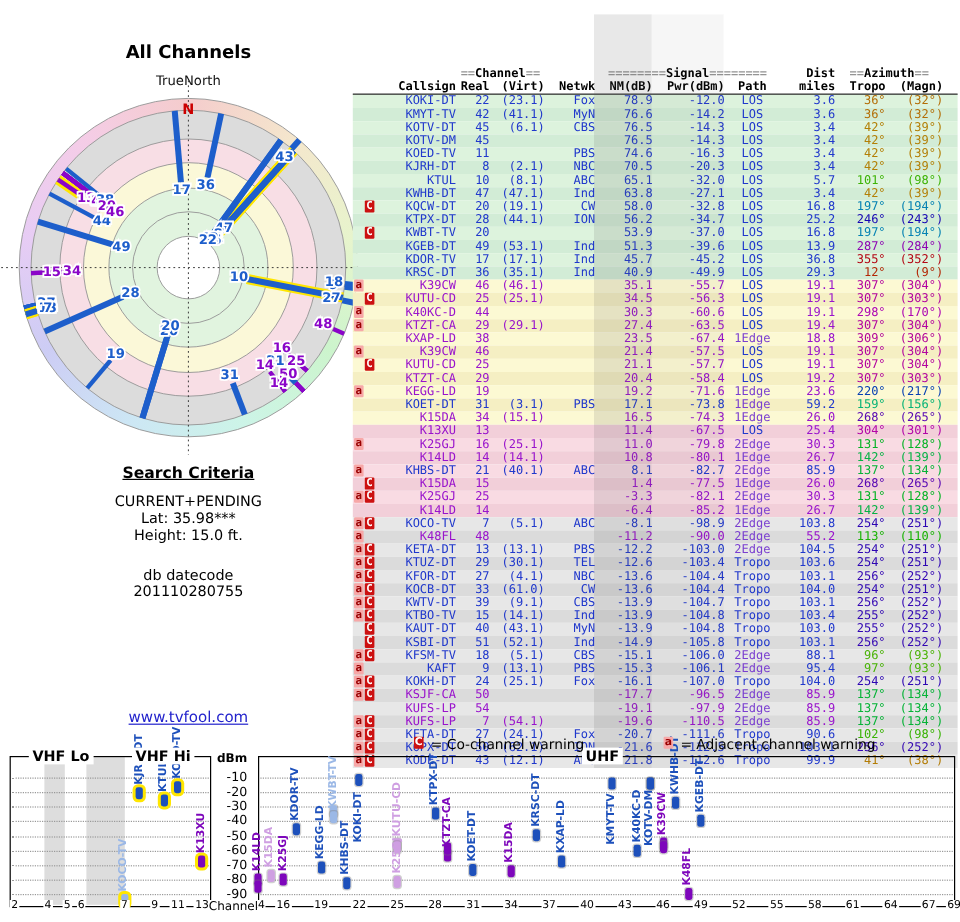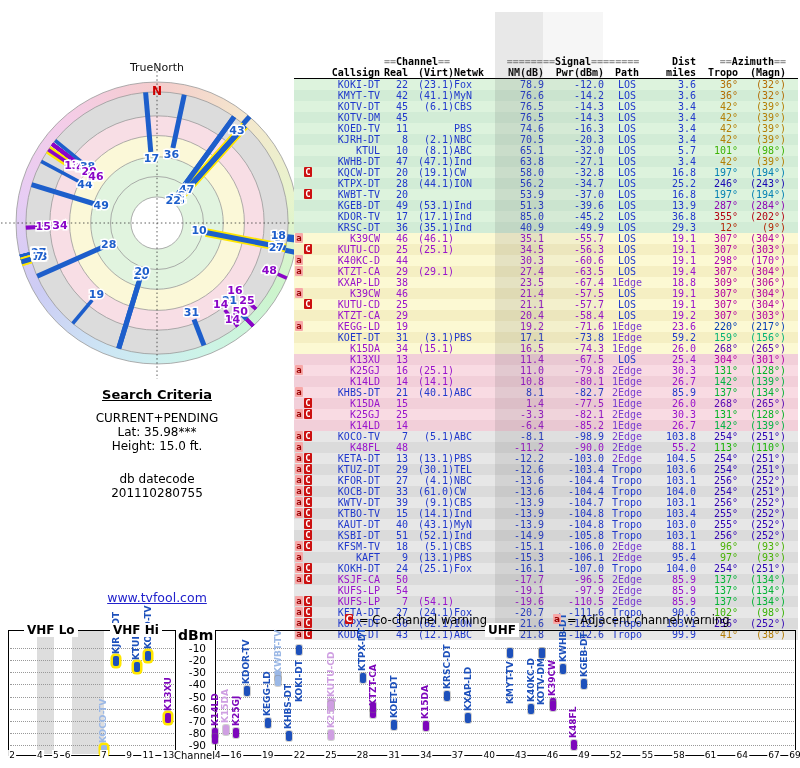--- a/index.html
+++ b/index.html
@@ -28,25 +28,25 @@
   
   #tbl{position:absolute;left:294px;top:12px;width:504px;
        font-family:"DejaVu Sans Mono",monospace;font-size:10px;line-height:11px;white-space:pre}
   #tbl .strip{position:absolute;top:0;bottom:0;z-index:3;pointer-events:none}
   #tbl .s1{left:201px;width:48px;background:rgba(90,90,90,0.14)}
   #tbl .s2{left:249px;width:60px;background:rgba(90,90,90,0.055)}
   .trow{display:flex;position:relative;z-index:1;height:11px;align-items:stretch}
   .trow span{display:block;flex:none;overflow:visible}
   .ca{width:9px;text-align:right}.cc{width:12px;text-align:left;padding-left:1px}
   .cs{width:64px;text-align:right}.rl{width:28px;text-align:right}
-  .vt{width:46px;text-align:right}.nt{width:42px;text-align:left}
+  .vt{width:46px;text-align:right}.nt{width:42px;text-align:right}
   .nm{width:48px;text-align:right}.pw{width:60px;text-align:right}
   .pa{width:46px;text-align:center}.di{width:46px;text-align:right}
   .tr{width:42px;text-align:right}.mg{width:48px;text-align:right}
-  .g1{width:74px;text-align:center}.g2{width:154px;text-align:center}.g3{width:90px;text-align:right}
+  .g1{width:74px;text-align:center}.g2{width:154px;text-align:center}.g3{width:90px;text-align:center}
   .hd{background:#fff;color:#000;font-weight:bold}
   .hd i{font-style:normal;color:#949494}
   .hd2{border-bottom:1px solid #000}
   .zg.a{background:#ddf3dd}.zg.b{background:#d2ecd6}
   .zy.a{background:#fcf9d3}.zy.b{background:#f5efc3}
   .zp.a{background:#f9dbe3}.zp.b{background:#f2cfd9}
   .ze.a{background:#e7e7e7}.ze.b{background:#dbdbdb}
   .bb{color:#2038cc}.pp{color:#9913cc}.ed{color:#7a3fd0}
   .mA,.mC{display:inline-block;width:8px;height:10px;line-height:10px;text-align:center;
           font-size:9px;font-weight:bold;border-radius:1px;font-style:normal;vertical-align:top}
@@ -54,41 +54,42 @@
   .mC{background:#cc1111;color:#fff}
 
   
   .bands{position:absolute;left:0;top:612px;width:800px;height:156px}
   .panel{position:absolute;border:1.5px solid #000;box-sizing:border-box;z-index:2;background:transparent}
   #pv{left:8px;top:18px;width:168px;height:126px}
   #pu{left:215px;top:18px;width:581px;height:126px}
   .ptitle{position:absolute;top:11px;font-weight:bold;font-size:12px;background:#fff;
           padding:0 3px;z-index:6;white-space:nowrap}
   #tvlo{left:24px}#tvhi{left:110px}#tuhf{left:485px}
-  .dbmlab{position:absolute;left:178px;top:15px;width:28px;text-align:right;font-size:14px;font-weight:bold;z-index:6}
+  .dbmlab{position:absolute;left:178px;top:15px;width:28px;text-align:right;font-size:10px;font-weight:bold;z-index:6}
   .chlab{position:absolute;left:174px;top:138px;width:40px;text-align:center;font-size:10px;background:#fff;z-index:6}
   .lgi{position:absolute;z-index:7}
   .lgt{position:absolute;top:1px;font-size:11.5px;z-index:7;white-space:nowrap}
   #bandfield{position:absolute;left:0;top:0;width:800px;height:156px}
   .gband{position:absolute;top:19px;height:123px;background:#ddd;z-index:0}
   .grid{position:absolute;height:0;border-top:1px dotted #999;z-index:1}
   .ylab{position:absolute;left:176px;width:30px;text-align:right;font-size:10.5px;z-index:1}
   .xlab{position:absolute;top:138px;transform:translateX(-50%);font-size:9px;background:#fff;
         padding:0 1px;z-index:6}
   .mk{position:absolute;width:6px;height:10px;border-radius:2px;z-index:4;
       box-shadow:0 0 0 1px rgba(120,120,120,.35)}
   .mk.hlm{box-shadow:0 0 0 2.5px #ffe600}
   .blab{position:absolute;font-size:9px;font-weight:bold;line-height:11px;white-space:nowrap;
         transform:rotate(-90deg);transform-origin:0 100%;z-index:5}
 </style>
 </head>
 <body>
 
 <div class="page">
 
+  <div class="rtitle">All Channels</div>
   <div class="tn">TrueNorth</div>
   <div class="ring"></div>
   <svg id="polar" viewBox="0 0 320 316">
       <circle cx="157" cy="157" r="131.13" fill="#dcdcdc"></circle>
       <circle cx="157" cy="157" r="107.16" fill="#f8dee5"></circle>
       <circle cx="157" cy="157" r="87.42" fill="#fbf8d8"></circle>
       <circle cx="157" cy="157" r="66.27" fill="#e1f4df"></circle>
       <circle cx="157" cy="157" r="26.085" fill="#ffffff"></circle>
       <circle cx="157" cy="157" r="141" fill="none" stroke="#999" stroke-width="0.8"></circle>
       <circle cx="157" cy="157" r="131.13" fill="none" stroke="#999" stroke-width="0.8"></circle>
@@ -326,24 +327,24 @@
       <span class="cs bb">KGEB-DT</span><span class="rl bb">49</span>
       <span class="vt bb">(53.1)</span><span class="nt bb">Ind</span>
       <span class="nm bb">51.3</span><span class="pw bb">-39.6</span>
       <span class="pa bb">LOS</span><span class="di bb">13.9</span>
       <span class="tr" style="color:hsl(287,95%,36%)">287°</span>
       <span class="mg" style="color:hsl(287,95%,36%)">(284°)</span></div><div class="trow zg a">
       <span class="ca"></span>
       <span class="cc"></span>
       <span class="cs bb">KDOR-TV</span><span class="rl bb">17</span>
       <span class="vt bb">(17.1)</span><span class="nt bb">Ind</span>
-      <span class="nm bb">85.0</span><span class="pw bb">-45.2</span>
+      <span class="nm bb">45.7</span><span class="pw bb">-45.2</span>
       <span class="pa bb">LOS</span><span class="di bb">36.8</span>
       <span class="tr" style="color:hsl(355,95%,36%)">355°</span>
-      <span class="mg" style="color:hsl(355,95%,36%)">(202°)</span></div><div class="trow zg b">
+      <span class="mg" style="color:hsl(355,95%,36%)">(352°)</span></div><div class="trow zg b">
       <span class="ca"></span>
       <span class="cc"></span>
       <span class="cs bb">KRSC-DT</span><span class="rl bb">36</span>
       <span class="vt bb">(35.1)</span><span class="nt bb">Ind</span>
       <span class="nm bb">40.9</span><span class="pw bb">-49.9</span>
       <span class="pa bb">LOS</span><span class="di bb">29.3</span>
       <span class="tr" style="color:hsl(12,95%,36%)">12°</span>
       <span class="mg" style="color:hsl(12,95%,36%)">(9°)</span></div><div class="trow zy a">
       <span class="ca"><i class="mA">a</i></span>
       <span class="cc"></span>

